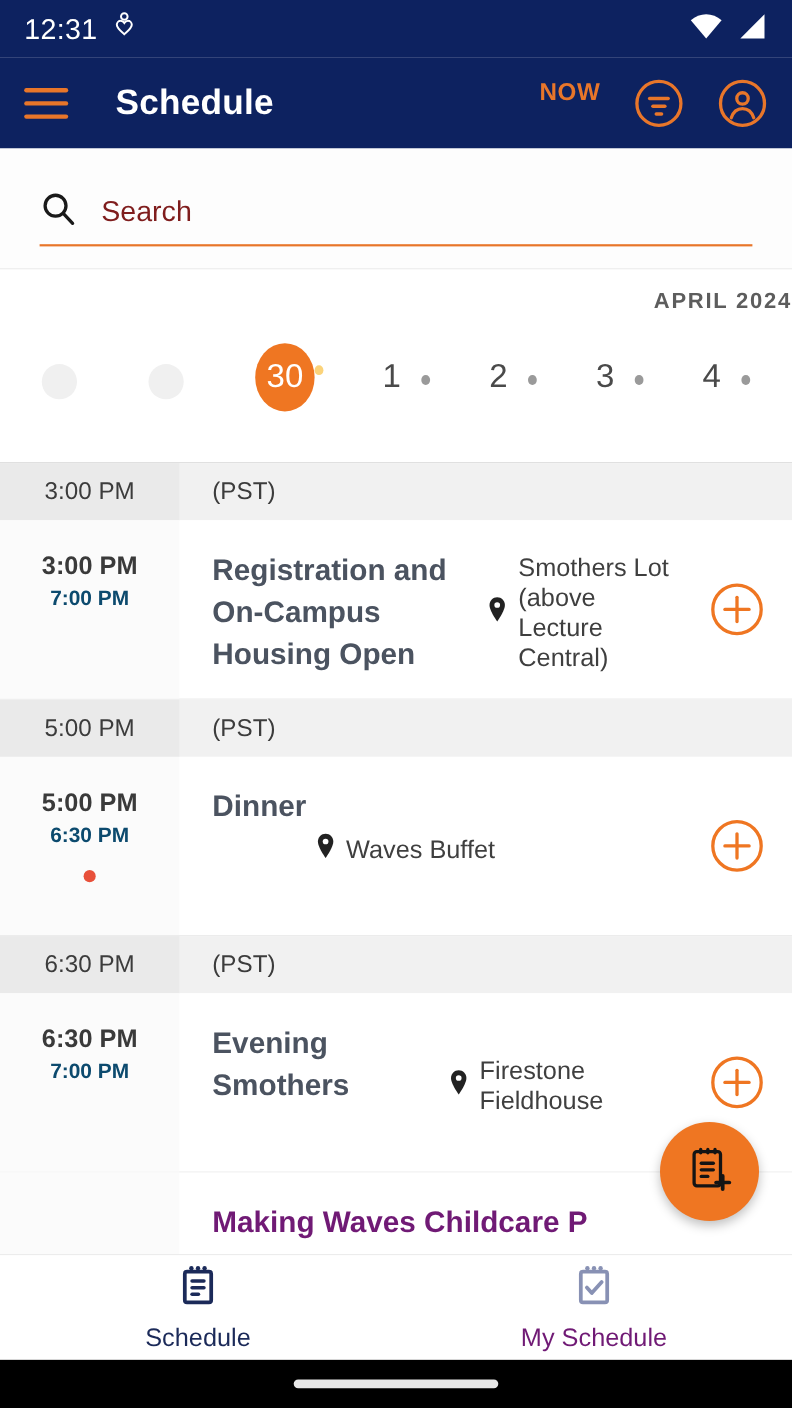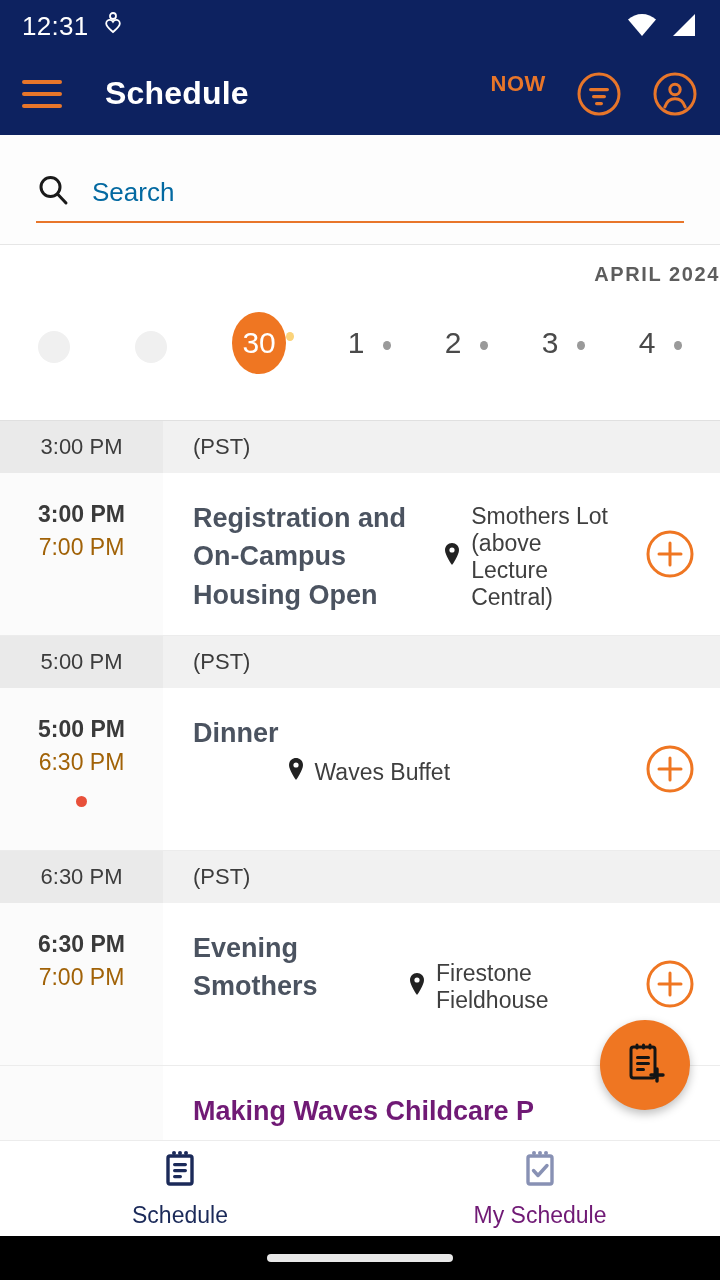--- a/index.html
+++ b/index.html
@@ -6,21 +6,21 @@
   html, body {
     width:720px; height:1280px;
     font-family:"Liberation Sans", sans-serif;
     background:#ffffff; overflow:hidden;
   }
   .phone { width:720px; height:1280px; position:relative; display:flex; flex-direction:column; background:#fff; }
 
   
   .statusbar {
     height:52px; background:#0d2260; flex:0 0 52px;
-    display:flex; align-items:flex-end; padding:10px 22px; color:#fff;
+    display:flex; align-items:center; padding:0 22px; color:#fff;
   }
   .status-time { font-size:26px; letter-spacing:0.3px; font-weight:400; }
   .status-left-icons { display:flex; align-items:center; gap:10px; margin-left:14px; }
   .status-right { margin-left:auto; display:flex; align-items:flex-end; gap:10px; }
 
   
   .appbar {
     height:83px; flex:0 0 83px; background:#0d2260;
     display:flex; align-items:center; padding:0 22px; gap:0;
   }
@@ -31,21 +31,21 @@
   .now-btn { color:#e8762a; font-size:22px; font-weight:600; letter-spacing:0.6px; cursor:pointer; }
   .circle-icon-btn { width:46px; height:46px; cursor:pointer; }
 
   
   .searchwrap {
     flex:0 0 110px; background:#fdfdfd;
     display:flex; align-items:flex-start; padding:38px 36px 0 36px;
     border-bottom:1px solid #e6e6e6;
   }
   .searchbox { flex:1; display:flex; align-items:center; gap:22px; border-bottom:2px solid #e8762a; padding-bottom:10px; }
-  .search-placeholder { color:#0369a1; font-size:26px; }
+  .search-placeholder { color:#7f1d1d; font-size:26px; }
 
   
   .datestrip { flex:0 0 176px; background:#fff; border-bottom:1px solid #e0e0e0; padding-top:18px; }
   .month-label { text-align:right; color:#5d5d5d; font-size:20px; font-weight:700; letter-spacing:1.6px; }
   .days { display:flex; align-items:center; justify-content:space-between; padding:26px 38px 0 38px; }
   .day { width:62px; display:flex; flex-direction:row; align-items:center; cursor:pointer; }
   .day-skeleton { width:32px; height:32px; border-radius:50%; background:#f0f0f0; margin-top:8px; }
   .day-num { font-size:30px; color:#4a4a4a; font-weight:400; line-height:1; }
   .day.selected .day-bubble {
     width:62px; height:62px; border-radius:50%; background:#ef7622;
@@ -62,21 +62,21 @@
   .tz-row { display:flex; height:52px; align-items:center; background:#f1f1f1; }
   .tz-time { width:163px; text-align:center; font-size:22px; color:#3c3c3c; background:#eaeaea; height:52px; display:flex; align-items:center; justify-content:center; }
   .tz-label { padding-left:30px; font-size:22px; color:#3c3c3c; }
 
   .event-row { display:flex; min-height:163px; background:#fff; border-bottom:1px solid #ececec; }
   .event-times {
     width:163px; flex:0 0 163px; background:#fbfbfb;
     display:flex; flex-direction:column; align-items:center; padding-top:28px; gap:6px;
   }
   .time-start { font-size:23px; font-weight:700; color:#3a3a3a; }
-  .time-end { font-size:23px; font-weight:400; color:#a16207; }
+  .time-end { font-size:19px; font-weight:700; color:#0c4a6e; }
   .time-dot { width:11px; height:11px; border-radius:50%; background:#e8503a; margin-top:14px; }
   .event-body { flex:1 1 auto; padding:26px 0 20px 30px; display:flex; flex-direction:row; gap:8px; }
   .event-title { font-size:27px; font-weight:700; color:#4b5360; line-height:1.42; max-width:420px; }
   .event-loc { display:flex; align-items:center; gap:10px; font-size:23px; color:#3f3f3f; }
   .event-add { flex:0 0 100px; display:flex; align-items:center; justify-content:center; cursor:pointer; }
 
   .event-row.partial { border-bottom:none; }
   .event-row.partial .event-title { color:#701a75; }
 
   

